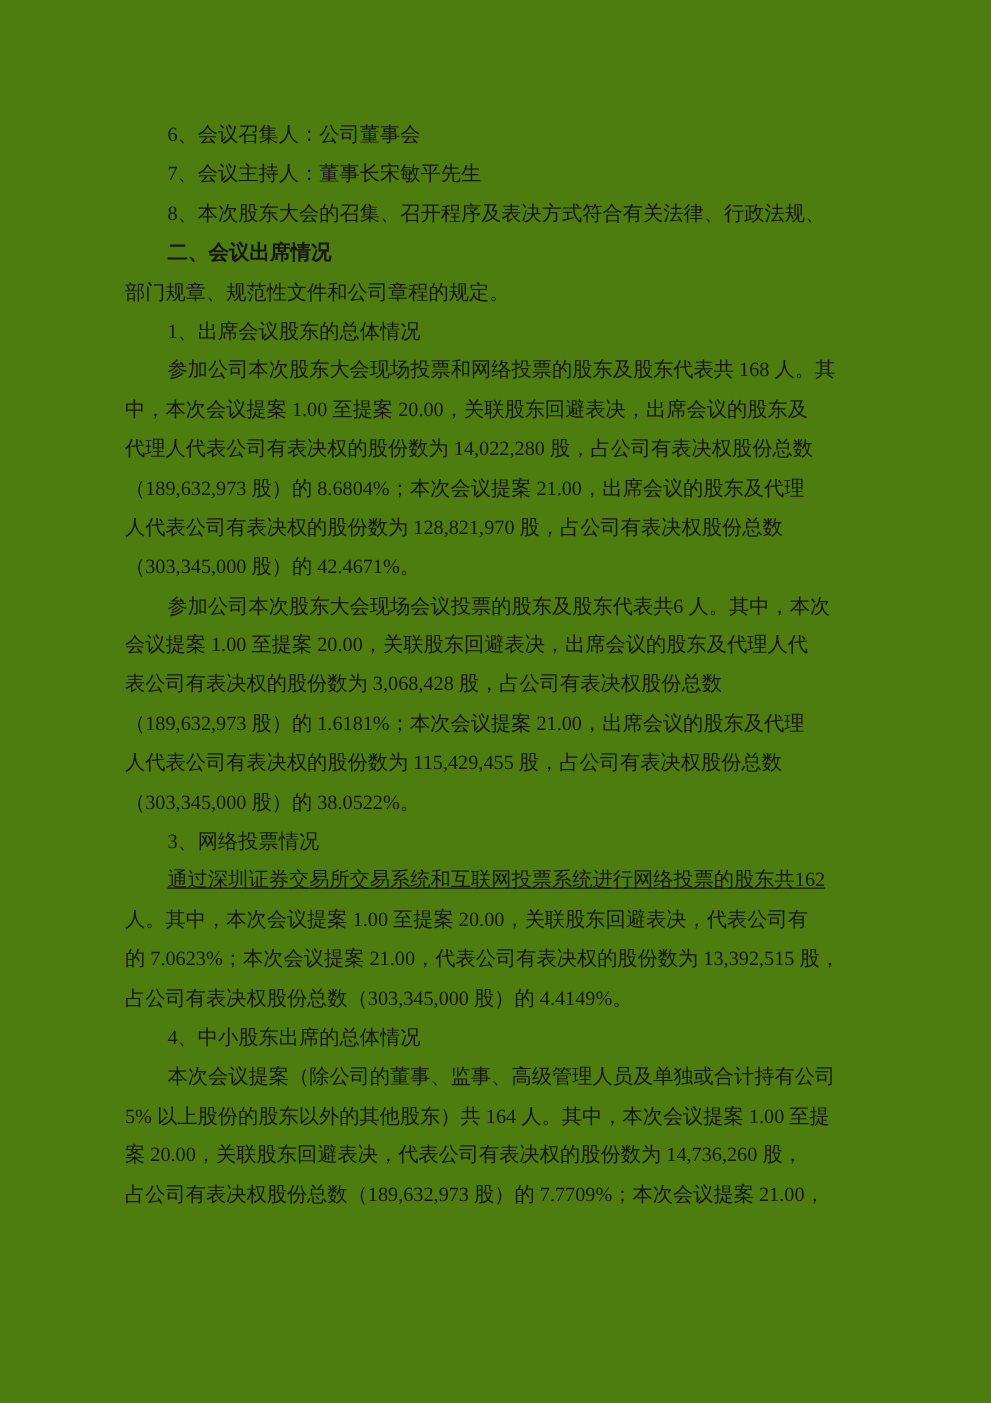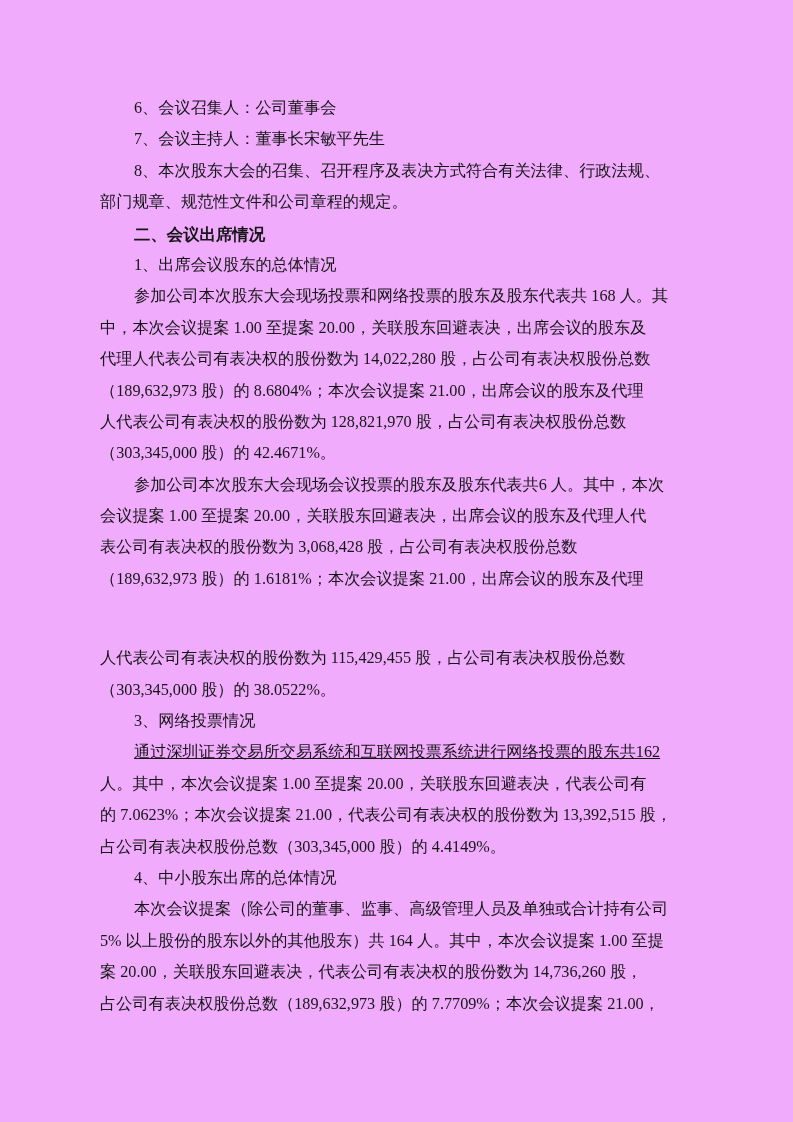--- a/index.html
+++ b/index.html
@@ -4,21 +4,21 @@
 <style>
   html, body {
     margin: 0;
     padding: 0;
     background: #ffffff;
   }
   .page {
     position: relative;
     width: 793px;
     height: 1122px;
-    background: #f0abfc;
+    background: #4d7c0f;
     overflow: hidden;
     font-family: "Liberation Serif", "DejaVu Serif", serif;
   }
   .doc-content {
     position: absolute;
     left: 100px;
     top: 93px;
     width: 596px;
     color: #161616;
     font-size: 16.2px;
@@ -40,34 +40,34 @@
   }
 </style>
 </head>
 <body>
 
 <div class="page">
   <div class="doc-content" id="doc-content">
       <div class="text-line indent">6、会议召集人：公司董事会</div>
       <div class="text-line indent">7、会议主持人：董事长宋敏平先生</div>
       <div class="text-line indent" style="letter-spacing: 0px;">8、本次股东大会的召集、召开程序及表决方式符合有关法律、行政法规、</div>
+      <div class="text-line indent bold">二、会议出席情况</div>
       <div class="text-line">部门规章、规范性文件和公司章程的规定。</div>
-      <div class="text-line indent bold">二、会议出席情况</div>
       <div class="text-line indent">1、出席会议股东的总体情况</div>
       <div class="text-line indent" style="letter-spacing: 0px;">参加公司本次股东大会现场投票和网络投票的股东及股东代表共 168 人。其</div>
       <div class="text-line" style="letter-spacing: 0px;">中，本次会议提案 1.00 至提案 20.00，关联股东回避表决，出席会议的股东及</div>
       <div class="text-line" style="letter-spacing: 0px;">代理人代表公司有表决权的股份数为 14,022,280 股，占公司有表决权股份总数</div>
       <div class="text-line" style="letter-spacing: 0px;">（189,632,973 股）的 8.6804%；本次会议提案 21.00，出席会议的股东及代理</div>
       <div class="text-line" style="letter-spacing: 0px;">人代表公司有表决权的股份数为 128,821,970 股，占公司有表决权股份总数</div>
       <div class="text-line">（303,345,000 股）的 42.4671%。</div>
       <div class="text-line indent" style="letter-spacing: 0px;">参加公司本次股东大会现场会议投票的股东及股东代表共6 人。其中，本次</div>
       <div class="text-line" style="letter-spacing: 0px;">会议提案 1.00 至提案 20.00，关联股东回避表决，出席会议的股东及代理人代</div>
       <div class="text-line" style="letter-spacing: 0px;">表公司有表决权的股份数为 3,068,428 股，占公司有表决权股份总数</div>
       <div class="text-line" style="letter-spacing: 0px;">（189,632,973 股）的 1.6181%；本次会议提案 21.00，出席会议的股东及代理</div>
-      <div class="text-line" style="letter-spacing: 0px; margin-top: 48px;">人代表公司有表决权的股份数为 115,429,455 股，占公司有表决权股份总数</div>
+      <div class="text-line" style="letter-spacing: 0px;">人代表公司有表决权的股份数为 115,429,455 股，占公司有表决权股份总数</div>
       <div class="text-line">（303,345,000 股）的 38.0522%。</div>
       <div class="text-line indent">3、网络投票情况</div>
       <div class="text-line indent" style="letter-spacing: 0px; text-decoration: underline;">通过深圳证券交易所交易系统和互联网投票系统进行网络投票的股东共162</div>
       <div class="text-line" style="letter-spacing: 0px;">人。其中，本次会议提案 1.00 至提案 20.00，关联股东回避表决，代表公司有</div>
       <div class="text-line" style="letter-spacing: 0px;">的 7.0623%；本次会议提案 21.00，代表公司有表决权的股份数为 13,392,515 股，</div>
       <div class="text-line">占公司有表决权股份总数（303,345,000 股）的 4.4149%。</div>
       <div class="text-line indent">4、中小股东出席的总体情况</div>
       <div class="text-line indent" style="letter-spacing: 0px;">本次会议提案（除公司的董事、监事、高级管理人员及单独或合计持有公司</div>
       <div class="text-line" style="letter-spacing: 0px;">5% 以上股份的股东以外的其他股东）共 164 人。其中，本次会议提案 1.00 至提</div>
       <div class="text-line" style="letter-spacing: 0px;">案 20.00，关联股东回避表决，代表公司有表决权的股份数为 14,736,260 股，</div>

